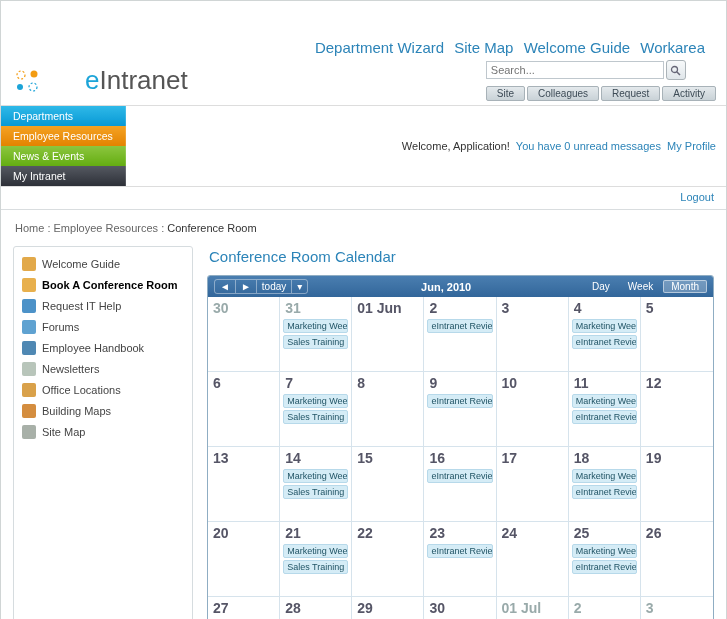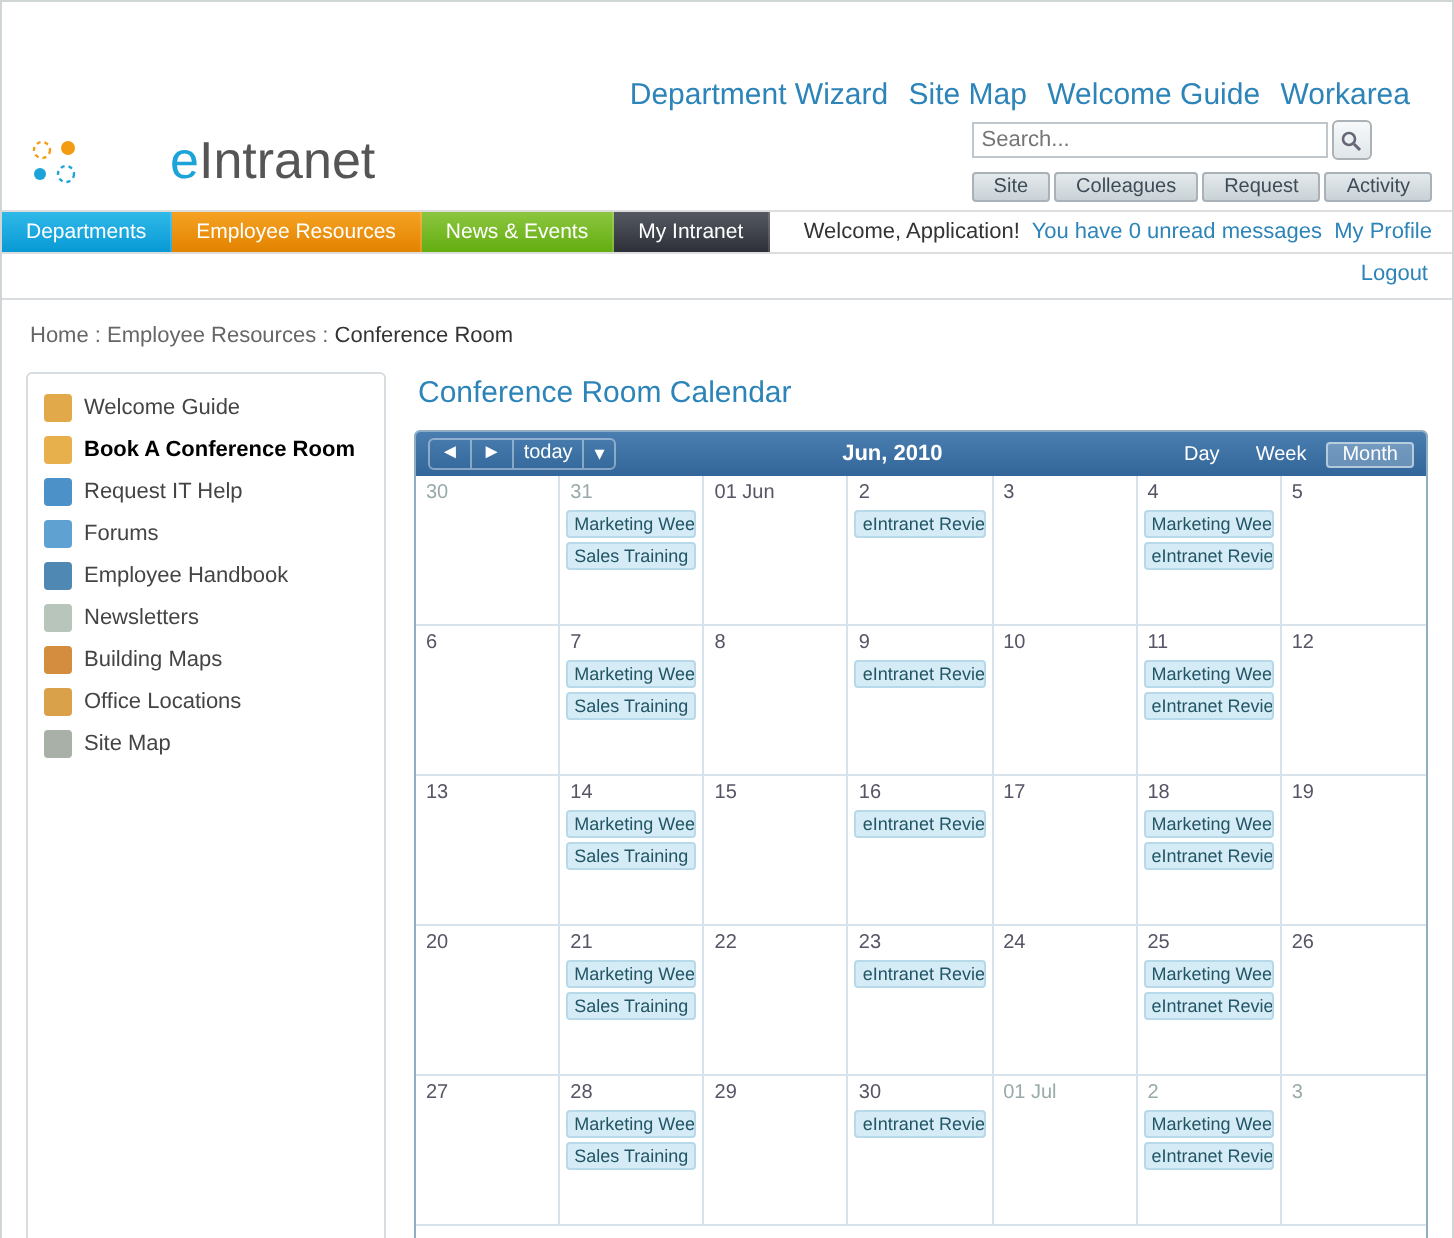--- a/index.html
+++ b/index.html
@@ -16,21 +16,21 @@
     .logo-icon { width: 36px; height: 28px; margin-right: 6px; position: relative; }
     
     .search-area { margin-left: auto; }
     .search-row { display: flex; align-items: center; }
     .search-row input { width: 178px; height: 18px; border: 1px solid #bfc7cd; padding: 1px 4px; font-size: 11px; color: #777; }
     .search-row .go { width: 20px; height: 20px; background: linear-gradient(#f7f9fa, #e0e6ea); border: 1px solid #abb3b8; border-radius: 3px; margin-left: 2px; display: flex; align-items: center; justify-content: center; font-size: 11px; color: #555; }
     .search-tabs { display: flex; justify-content: flex-end; margin-top: 6px; gap: 2px; }
     .stab { background: linear-gradient(#e4e9ec, #c9d2d7); border: 1px solid #a8b2b8; border-radius: 2px; padding: 1px 10px; font-size: 10px; color: #3d4b56; cursor: pointer; }
     
     .mainnav-bar { display: flex; align-items: center; border-top: 1px solid #ddd; border-bottom: 1px solid #ddd; }
-    .mainnav { display: flex; }
+    .mainnav { display: flex; flex-direction: column; }
     .navbtn { padding: 4px 12px; color: #fff; font-size: 10.5px; border-right: 1px solid rgba(255,255,255,.15); margin-right: 0; cursor: pointer; }
     .nav-dept { background: linear-gradient(#2fb9e8, #0899d5); }
     .nav-emp  { background: linear-gradient(#f5a223, #e38300); }
     .nav-news { background: linear-gradient(#8cc63f, #64ad11); }
     .nav-my   { background: linear-gradient(#555961, #2d3038); }
     
     .usernav { margin-left: auto; padding: 3px 10px; font-size: 11px; color: #333; }
     .usernav a { color: #2c84b8; text-decoration: none; }
     .usernav2 { text-align: right; padding: 4px 12px; }
     .usernav2 a { color: #2c84b8; text-decoration: none; font-size: 11px; }
@@ -62,21 +62,21 @@
     .cal-views { display: flex; gap: 2px; }
     .view-btn { padding: 1px 8px; color: #fff; font-size: 10px; cursor: pointer; border-radius: 2px; }
     .view-btn.active { background: rgba(255,255,255,.25); border: 1px solid rgba(255,255,255,.5); padding: 0px 7px; }
     
     .daynames { display: grid; grid-template-columns: repeat(7, 1fr); background: linear-gradient(#e6f2fb, #cde6f7); border-bottom: 1px solid #aac; }
     .dayname { text-align: center; padding: 2px 0; font-size: 10px; color: #2b4d69; font-weight: normal; }
     
     .grid { display: grid; grid-template-columns: repeat(7, 1fr); grid-template-rows: repeat(6, 1fr); height: 450px; }
     .cell { border-right: 1px solid #d6e3ec; border-bottom: 1px solid #d6e3ec; padding: 2px 3px; position: relative; overflow: hidden; }
     .cell:nth-child(7n) { border-right: none; }
-    .daynum { font-size: 10px; color: #556; padding: 1px 2px; }
+    .daynum { font-size: 14px; color: #556; padding: 1px 2px; font-weight: bold; }
     .cell.other .daynum { color: #9aa; }
     .event { background: #d5ecf6; border: 1px solid #b7d9ea; border-radius: 2px; color: #256; font-size: 9px; padding: 1px 3px; margin: 2px 0; white-space: nowrap; overflow: hidden; cursor: pointer; }
   </style>
 </head>
 <body>
 
 <div class="frame">
 
   <div class="top-links">
     <a href="#">Department Wizard</a>
@@ -164,26 +164,26 @@
           </li>
           <li>
             <span class="ico" style="background: rgb(79, 136, 179);"></span>
             <span>Employee Handbook</span>
           </li>
           <li>
             <span class="ico" style="background: rgb(184, 197, 186);"></span>
             <span>Newsletters</span>
           </li>
           <li>
+            <span class="ico" style="background: rgb(217, 161, 74);"></span>
+            <span>Office Locations</span>
+          </li>
+          <li>
             <span class="ico" style="background: rgb(212, 141, 63);"></span>
             <span>Building Maps</span>
-          </li>
-          <li>
-            <span class="ico" style="background: rgb(217, 161, 74);"></span>
-            <span>Office Locations</span>
           </li>
           <li>
             <span class="ico" style="background: rgb(168, 176, 168);"></span>
             <span>Site Map</span>
           </li>
         </ul>
     </div>
     <div class="main">
       <h2 class="page-title">Conference Room Calendar</h2>
       <div class="cal">

